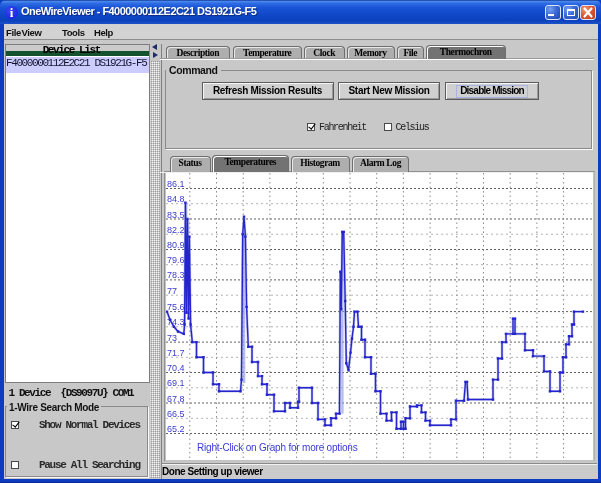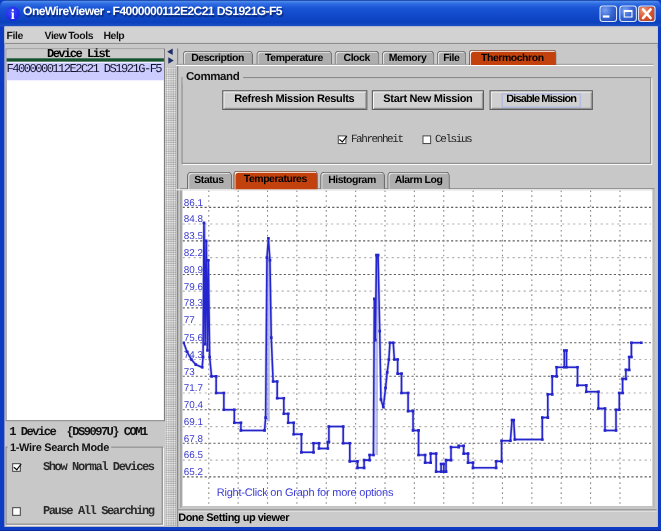--- a/index.html
+++ b/index.html
@@ -32,21 +32,21 @@
   background:#c8c8c8; }
 #menubar { position:absolute; left:0; top:0; width:594px; height:15.5px;
   background:#d2d2d2; border-bottom:1px solid #8e8e8e; }
 .menu { position:absolute; top:3px; font-size:9.5px; font-weight:bold;
   letter-spacing:-0.4px; color:#111; }
 
 
 #devlist { position:absolute; left:1px; top:19.5px; width:145.5px; height:339px;
   border:1px solid #7e7e7e; background:#fff; }
 #devhead { position:absolute; left:0; top:0; width:100%; height:11.5px;
-  background:#cbcbcb; border-bottom:3px solid #14532d;
+  background:#cbcbcb; border-bottom:5px solid #14532d;
   font-family:"Liberation Mono",monospace; font-weight:bold; font-size:11px;
   letter-spacing:-1.4px; text-align:center; line-height:11.5px; color:#000; padding-right:12px; }
 #devrow { position:absolute; left:0; top:12.5px; width:100%; height:16px;
   background:#ccccff; font-family:"Liberation Mono",monospace; font-size:11px;
   letter-spacing:-1.4px; line-height:13px; color:#14142e; text-indent:0.5px;
   white-space:nowrap; }
 #devcount { position:absolute; left:5px; top:363px;
   font-family:"Liberation Mono",monospace; font-weight:bold; font-size:11px;
   letter-spacing:-1.4px; color:#111; white-space:nowrap; }
 #searchbox { position:absolute; left:1.5px; top:381.5px; width:143px; height:71.5px;
@@ -76,23 +76,23 @@
   border-left:5px solid #1c2c66; }
 
 
 #rightpane { position:absolute; left:157px; top:19.5px; width:437px; height:435px;
   background:#c8c8c8; border-left:1px solid #808080; }
 
 .tab { position:absolute; background:#aeaeae; border:1px solid #6e6e6e;
   border-bottom:none; border-radius:4px 4px 0 0;
   box-shadow:inset 1px 1px 0 #e8e8e8; color:#000; z-index:1;
   display:flex; align-items:center; justify-content:center; }
-.tab span { font-size:9.5px; font-weight:bold; letter-spacing:-0.4px; }
+.tab span { font-size:9.5px; font-weight:bold; letter-spacing:-0.4px;font-family:Liberation Serif, serif; }
 .tab.st span { position:relative; top:-1.5px; }
-.tab.sel { background:#c2410c; box-shadow:inset 1px 1px 0 #fff; z-index:3; }
+.tab.sel { background:#737373; box-shadow:inset 1px 1px 0 #fff; z-index:3; }
 .tabline-m { position:absolute; left:159.5px; top:58.5px; width:434px; height:1px;
   background:#fff; box-shadow:0 -1px 0 #9a9a9a; z-index:2; }
 .tabline-s { position:absolute; left:160px; top:172px; width:433px; height:1px;
   background:#f0f0f0; z-index:2; }
 
 #cmdbox { position:absolute; left:164.5px; top:70px; width:427px; height:79px;
   border:1px solid #8a8a8a; box-shadow:1px 1px 0 rgba(255,255,255,0.9); }
 #cmdbox .lbl { position:absolute; left:0.5px; top:-7px; background:#c8c8c8;
   padding:0 3px; font-size:10.5px; font-weight:bold; letter-spacing:-0.4px; color:#111; }
 .btn { position:absolute; top:82px; height:18px; background:#d0d0d0;
@@ -132,21 +132,21 @@
   <div class="wbtn" id="btn-close">
     <svg width="14" height="13" viewBox="0 0 14 13" style="position:absolute;left:0;top:0">
       <path d="M3.5 2.5 L10.5 10.5 M10.5 2.5 L3.5 10.5" stroke="#fff" stroke-width="2.2" stroke-linecap="round"></path>
     </svg>
   </div>
 </div>
 
 <div id="content">
   <div id="menubar">
     <span class="menu" style="left:2.5px">File</span>
-    <span class="menu" style="left:37px">View</span>
+    <span class="menu" style="left:18px">View</span>
     <span class="menu" style="left:58.5px">Tools</span>
     <span class="menu" style="left:90.5px">Help</span>
   </div>
 
   <div id="devlist">
     <div id="devhead">Device List</div>
     <div id="devrow">F4000000112E2C21 DS1921G-F5</div>
   </div>
   <div id="devcount">1 Device&nbsp;&nbsp;{DS9097U} COM1</div>
   <div id="searchbox">

